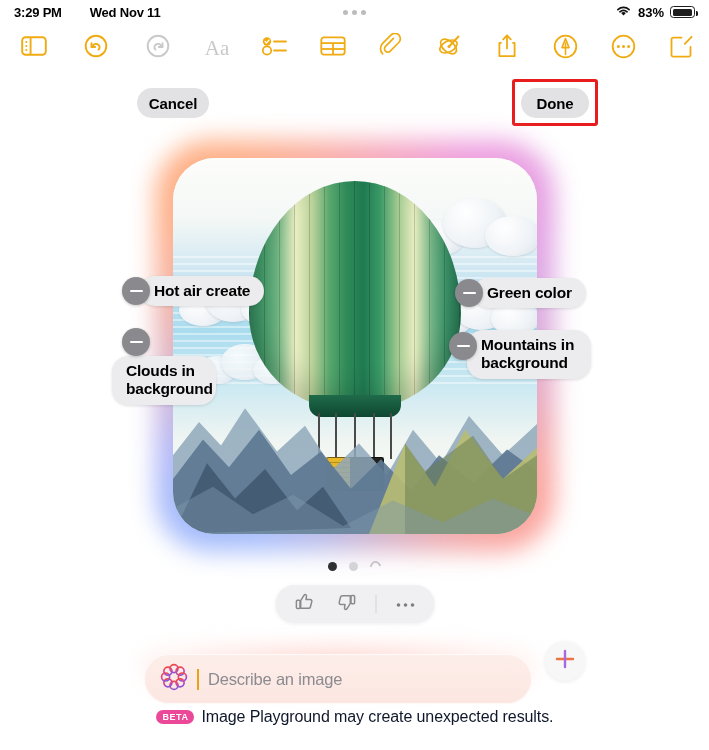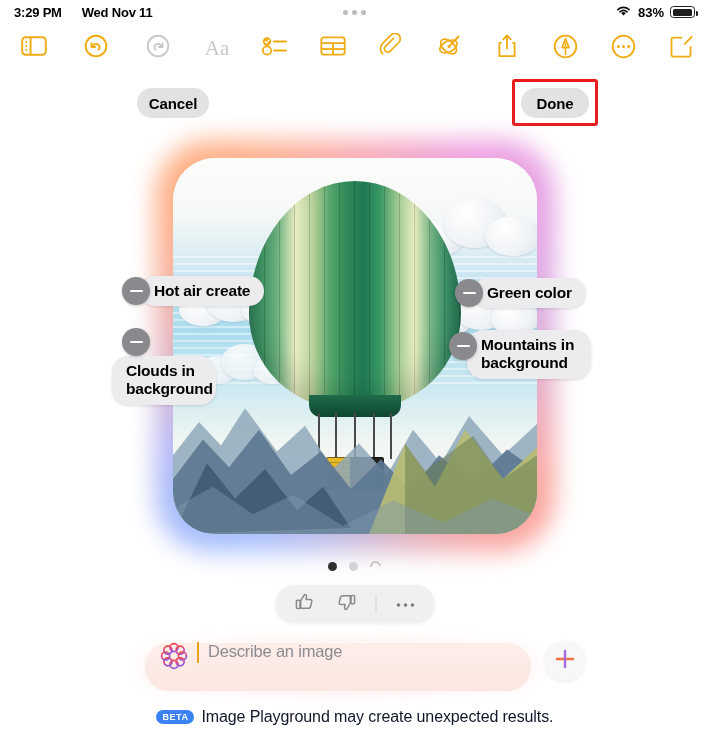--- a/index.html
+++ b/index.html
@@ -9,21 +9,21 @@
     background: #ffffff;
     overflow: hidden;
   }
   #app { position: relative; width: 709px; height: 750px; background: #fff; }
 
   
   .statusbar {
     position: absolute; top: 0; left: 0; width: 709px; height: 24px;
     display: flex; align-items: center; padding: 0 14px;
   }
-  .sb-left { display: flex; align-items: baseline; gap: 20px; }
+  .sb-left { display: flex; align-items: baseline; gap: 28px; }
   .sb-time { font-size: 13px; font-weight: 700; color: #000; letter-spacing: -0.2px; }
   .sb-date { font-size: 13px; font-weight: 700; color: #000; letter-spacing: -0.2px; }
   .sb-center { position: absolute; left: 0; right: 0; display: flex; justify-content: center; pointer-events: none; }
   .sb-dots { display: flex; gap: 4px; }
   .sb-dots i { width: 5px; height: 5px; border-radius: 50%; background: #bcbcbc; display: block; }
   .sb-right { margin-left: auto; display: flex; align-items: center; gap: 6px; position: relative; z-index: 2; }
   .sb-pct { font-size: 13px; font-weight: 700; color: #000; }
   .batt { width: 25px; height: 12px; border: 1.5px solid #1d1d1d; border-radius: 3.5px; position: relative; }
   .batt::after { content:""; position:absolute; right:-4px; top:3.5px; width:2px; height:5px; background:#1d1d1d; border-radius:0 1.5px 1.5px 0; }
   .batt i { position: absolute; left: 1.5px; top: 1.5px; bottom: 1.5px; width: 84%; background: #1d1d1d; border-radius: 1.5px; display:block;}
@@ -172,40 +172,40 @@
   .fb-sep { width: 1px; height: 18px; background: #d3d3d6; }
 
   
   .prompt-row { position:absolute; left: 0; top: 638px; width: 709px; height: 58px; }
   .prompt-glow {
     position:absolute; left:136px; top:0; width:404px; height:58px; border-radius:29px;
     background: radial-gradient(ellipse at 50% 50%, rgba(255,175,165,.55), rgba(255,200,190,.12) 70%, rgba(255,255,255,0) 100%);
     filter: blur(7px);
   }
   .prompt-field {
-    position:absolute; left:144px; top:4px; width:388px; height:50px; border-radius:25px;
+    position:absolute; left:144px; top:16px; width:388px; height:50px; border-radius:25px;
     background: linear-gradient(180deg,#fdeeea,#fce6e1);
-    display:flex; align-items:flex-start; padding: 0 16px; gap: 9px; cursor: text;
+    display:flex; align-items:center; padding: 0 16px; gap: 9px; cursor: text;
     box-shadow: inset 0 0 0 1px rgba(255,255,255,.75);
   }
   .caret { width: 2px; height: 21px; background: #e8a317; display:block; flex:none; }
   .prompt-ph { font-size: 16.5px; color: #8b8b90; letter-spacing: -0.2px; }
   .plus-btn {
     position:absolute; left:545px; top:3px; width:40px; height:40px; border-radius:50%;
     background:#f7f7f8; display:flex; align-items:center; justify-content:center; cursor:pointer;
     box-shadow: 0 1px 4px rgba(0,0,0,.08);
   }
 
   
   .footer {
     position: absolute; left:0; top: 708px; width: 709px;
     display:flex; align-items:center; justify-content:center; gap: 7px;
   }
   .beta {
-    background:#3b82f6; color:#fff; font-size:9px; font-weight:700; letter-spacing:.5px;
+    background:#ec4899; color:#fff; font-size:9px; font-weight:700; letter-spacing:.5px;
     padding: 2px 6px 2px 7px; border-radius: 8px;
   }
   .footer-txt { font-size: 16px; color: #0f172a; letter-spacing:-0.1px; }
 </style>
 </head>
 <body>
 
 <div id="app">
 
   <div class="statusbar">

